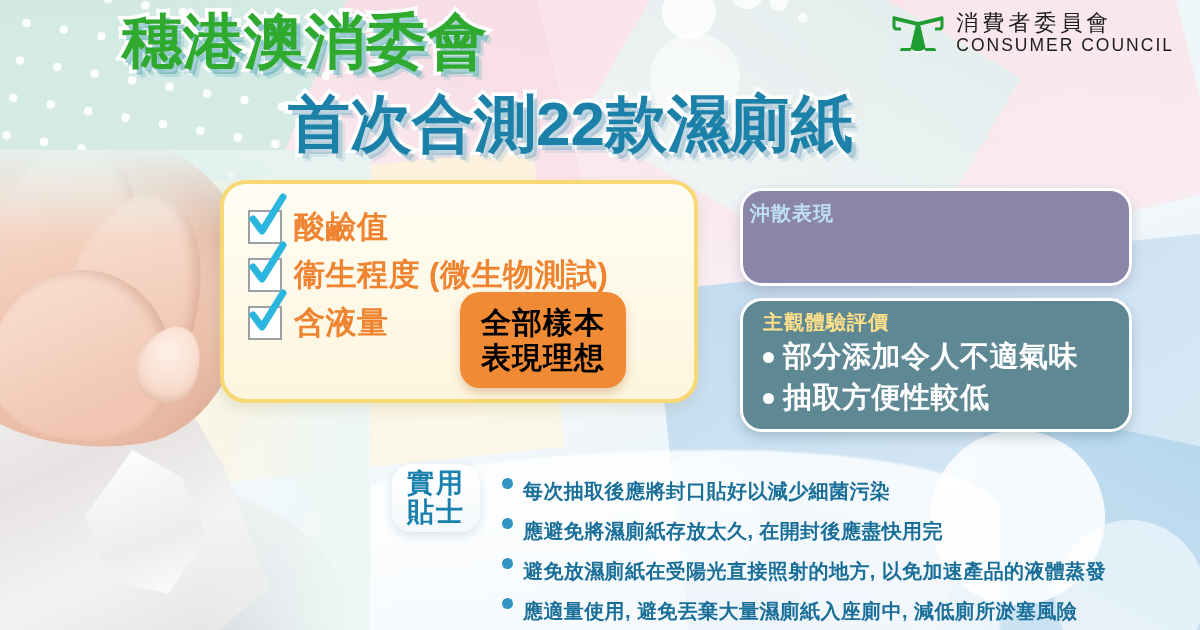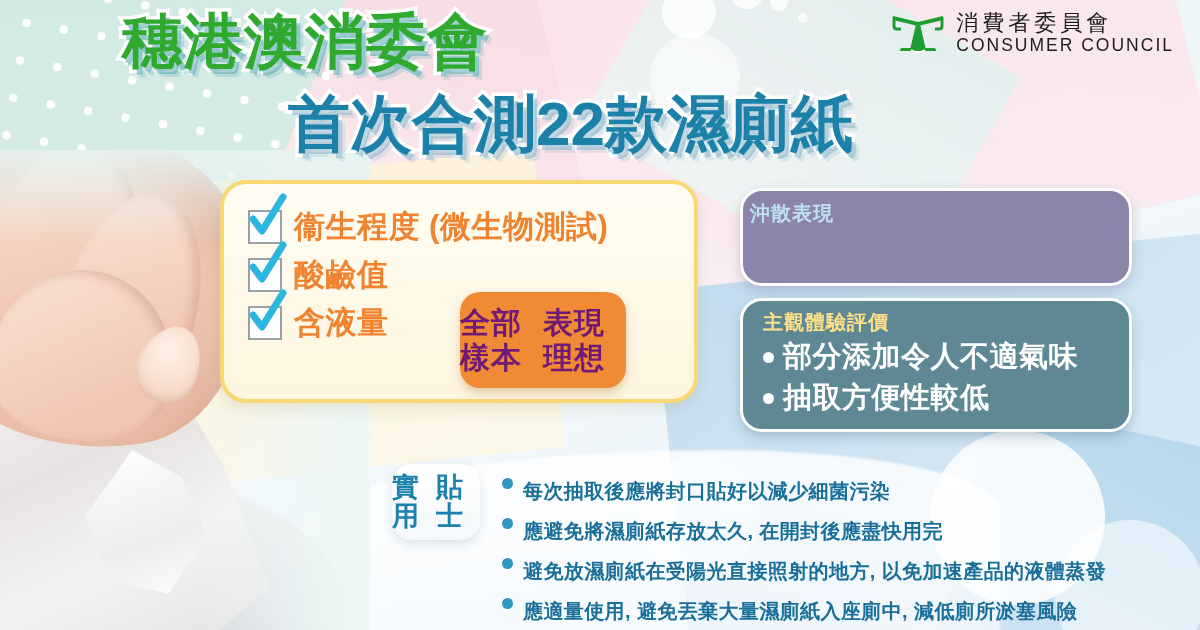--- a/index.html
+++ b/index.html
@@ -287,22 +287,23 @@
     color: #ef8330;
     letter-spacing: .5px;
     white-space: nowrap;
   }
   .badge-ideal {
     position: absolute;
     left: 236px; top: 108px;
     width: 166px; height: 96px;
     border-radius: 20px;
     background: #f08a34;
-    color: #701a75;
-    display: flex;
+    color: #000000;
+    display: flex;
+    flex-direction: column;
     align-items: center;
     justify-content: center;
     font-size: 30px;
     font-weight: 700;
     line-height: 1.18;
     letter-spacing: 1px;
     box-shadow: 0 5px 10px rgba(170,95,30,.28);
   }
 
   
@@ -378,26 +379,26 @@
     font-weight: 700;
     color: #ffffff;
     letter-spacing: .5px;
     white-space: nowrap;
   }
 
   
   .tips-label {
     position: absolute;
     left: 392px; top: 464px;
-    width: 88px; height: 76px;
+    width: 88px; height: 68px;
     border-radius: 20px;
     background: linear-gradient(180deg, #ffffff 0%, #f4f8fa 100%);
     box-shadow: 0 4px 10px rgba(110,140,160,.22);
     display: flex;
-    flex-direction: row;
+    flex-direction: column;
     align-items: center;
     justify-content: center;
     line-height: 1.08;
   }
   .tips-label span {
     font-size: 27px;
     font-weight: 700;
     color: #1a80ad;
     letter-spacing: 2px;
   }
@@ -486,30 +487,30 @@
 
   <div class="check-card">
     <div class="check-list">
 
       <div class="check-row">
         <span class="check-box">
           <svg viewBox="0 0 44 46">
               <path d="M8 26 L17 38 L38 4" fill="none" stroke="#2bb6e0" stroke-width="7" stroke-linecap="round" stroke-linejoin="round"></path>
             </svg>
         </span>
-        <span class="check-label">衞生程度 (微生物測試)</span>
+        <span class="check-label">酸鹼值</span>
       </div>
 
       <div class="check-row">
         <span class="check-box">
           <svg viewBox="0 0 44 46">
               <path d="M8 26 L17 38 L38 4" fill="none" stroke="#2bb6e0" stroke-width="7" stroke-linecap="round" stroke-linejoin="round"></path>
             </svg>
         </span>
-        <span class="check-label">酸鹼值</span>
+        <span class="check-label">衞生程度 (微生物測試)</span>
       </div>
 
       <div class="check-row">
         <span class="check-box">
           <svg viewBox="0 0 44 46">
               <path d="M8 26 L17 38 L38 4" fill="none" stroke="#2bb6e0" stroke-width="7" stroke-linecap="round" stroke-linejoin="round"></path>
             </svg>
         </span>
         <span class="check-label">含液量</span>
       </div>

